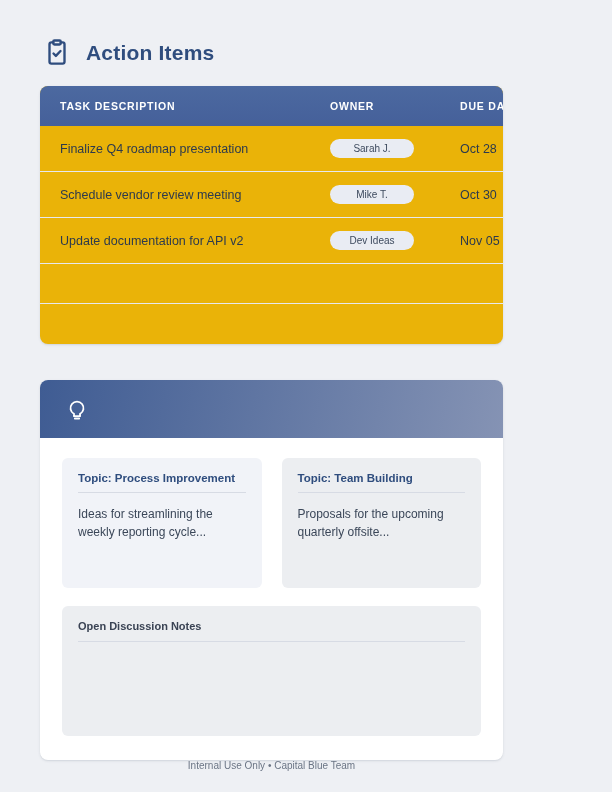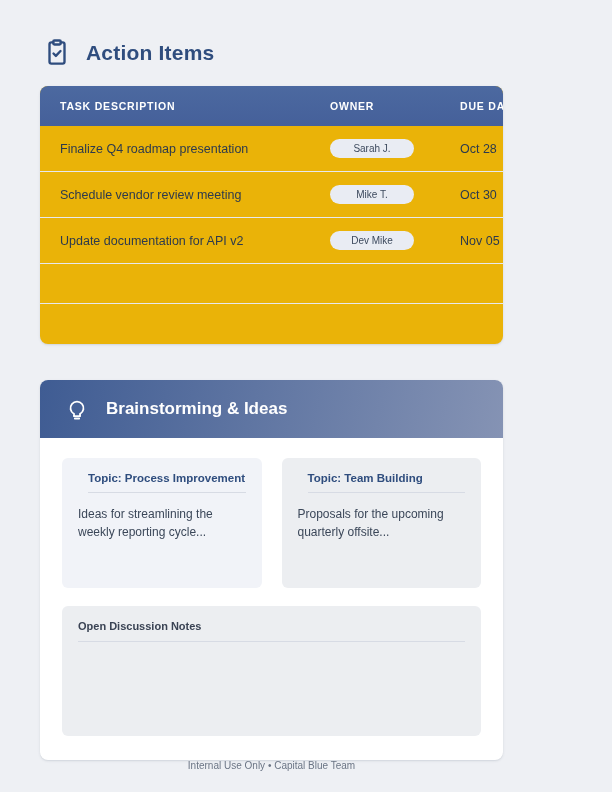--- a/index.html
+++ b/index.html
@@ -131,21 +131,20 @@
     height: 130px;
   }
   .topic-box.grey { background: #eceef1; }
   .topic-title {
     font-size: 11.5px;
     font-weight: bold;
     color: #2f4d7e;
     padding-bottom: 8px;
     border-bottom: 1px solid #d7dbe4;
     margin-bottom: 12px;
-    margin-left: 10px;
   }
   .topic-body {
     font-size: 12px;
     line-height: 1.5;
     color: #3b4759;
   }
   .notes-box {
     margin-top: 18px;
     background: #eceef1;
     border-radius: 6px;
@@ -197,21 +196,21 @@
           <td><span class="chip">Sarah J.</span></td>
           <td class="due">Oct 28</td>
         </tr>
         <tr>
           <td class="c0">Schedule vendor review meeting</td>
           <td><span class="chip">Mike T.</span></td>
           <td class="due">Oct 30</td>
         </tr>
         <tr>
           <td class="c0">Update documentation for API v2</td>
-          <td><span class="chip">Dev Mike</span></td>
+          <td><span class="chip">Dev Ideas</span></td>
           <td class="due">Nov 05</td>
         </tr>
         <tr class="empty">
           <td class="c0"></td>
           <td></td>
           <td class="due"></td>
         </tr>
         <tr class="empty">
           <td class="c0"></td>
           <td></td>
@@ -222,21 +221,20 @@
   </div>
 
   <div class="brainstorm">
     <div class="brainstorm-header">
       <span class="title-icon">
         <svg width="26" height="26" viewBox="0 0 24 24" fill="none" stroke="#ffffff" stroke-width="1.7" stroke-linecap="round" stroke-linejoin="round">
           <path d="M9.2 16.5a6 6 0 1 1 5.6 0v2.1H9.2z"></path>
           <path d="M10 20.8h4"></path>
         </svg>
       </span>
-      <span class="bh-title">Brainstorming &amp; Ideas</span>
     </div>
     <div class="brainstorm-body">
       <div class="topic-row">
         <div class="topic-box">
           <div class="topic-title">Topic: Process Improvement</div>
           <div class="topic-body">Ideas for streamlining the weekly reporting cycle...</div>
         </div>
         <div class="topic-box grey">
           <div class="topic-title">Topic: Team Building</div>
           <div class="topic-body">Proposals for the upcoming quarterly offsite...</div>

